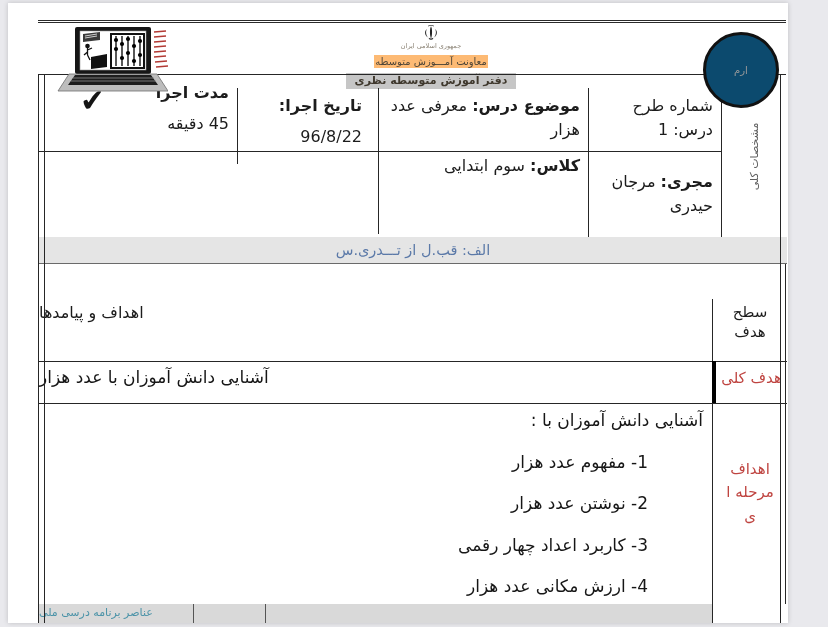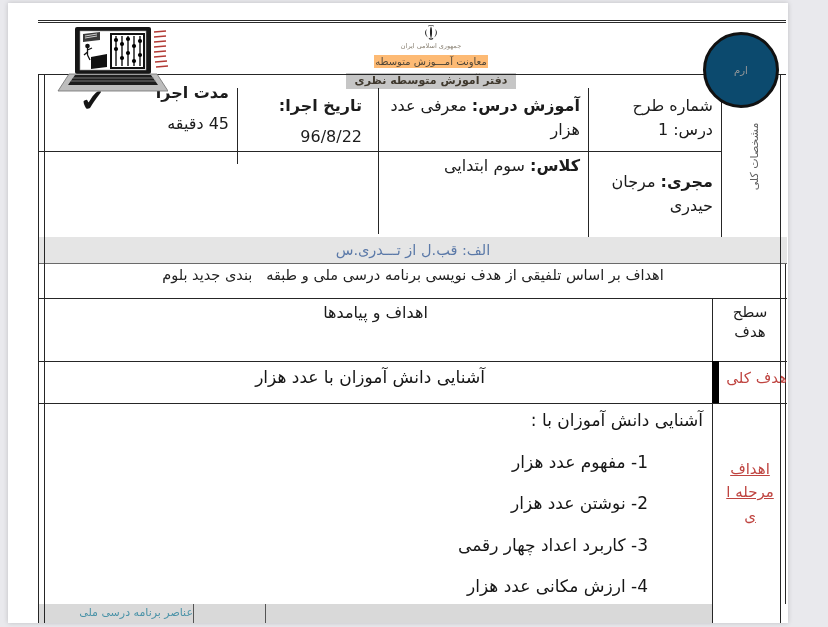--- a/index.html
+++ b/index.html
@@ -69,42 +69,42 @@
 
   .band-a { position:absolute; left:0; top:162px; width:748px; height:27px;
             background:#e5e5e5; border-bottom:1px solid #6a6a6a;
             text-align:center; direction: rtl;
             font-size: 14.5px; color:#5b79a8; line-height: 26px; }
   .basis  { position:absolute; left:0; top:189px; width:748px; height:35px;
             border-bottom:1px solid #262626; text-align:center; direction: rtl;
             font-size: 14.5px; color:#222; padding-top: 3px; }
 
   .goals-hdr { position:absolute; left:0; top:224px; width:673px; height:62px;
-               text-align:center; direction: rtl; font-size:16px; color:#1c1c1c; padding-top:4px; }
+               text-align:left; direction: rtl; font-size:16px; color:#1c1c1c; padding-top:4px; }
   .level-hdr { position:absolute; left:673px; top:224px; width:75px; height:62px;
                border-left:1px solid #262626; text-align:center; direction: rtl;
                font-size:15px; color:#1c1c1c; padding: 3px 13px 0 13px; line-height:1.35; }
 
   .goal-cell  { position:absolute; left:0; top:286px; width:673px; height:42px;
-                direction: rtl; text-align:center; font-size:17px; color:#161616;
+                direction: rtl; text-align:left; font-size:17px; color:#161616;
                 padding: 6px 11px 0 0; }
   .goal-label { position:absolute; left:673px; top:286px; width:75px; height:42px;
-                border-left:7px solid #000000; direction: rtl;
+                border-left:4px solid #000000; text-align:center; direction: rtl;
                 font-size:15px; color:#bf4440; padding-top:8px; }
 
   .stage-cell { position:absolute; left:0; top:328px; width:673px; height:201px;
                 direction: rtl; text-align:right; font-size:17px; color:#161616; padding-top:4px; }
   .stage-intro { padding-right: 9px; line-height: 26px; }
   .stage-item  { padding-right: 64px; margin-top: 16.5px; line-height: 25px; }
   .stage-label { position:absolute; left:673px; top:328px; width:75px; height:201px;
                  border-left:1px solid #262626; text-align:center; direction: rtl;
-                 font-size:15px; color:#bf4440; padding-top:55px; line-height:1.55;text-decoration:underline; }
+                 font-size:15px; color:#bf4440; padding-top:55px; line-height:1.55; }
 
   .f-band { position:absolute; top:529px; height:21px; background:#d9d9d9; }
-  .f-teal { left:0; width:154px; text-align:right; direction:rtl;
+  .f-teal { left:0; width:154px; text-align:left; direction:rtl;
             font-size:11px; color:#4b93a8; line-height:18px; }
   .f-mid  { left:154px; width:72px; border-left:1px solid #555; }
   .f-big  { left:226px; width:447px; border-left:1px solid #555; }
   .f-white{ position:absolute; left:673px; top:529px; width:75px; height:21px;
             border-left:1px solid #262626; background:#fff; }
 </style>
 </head>
 <body>
 
 <div class="page">
@@ -178,21 +178,21 @@
 
     <div class="cell" style="left:0;top:0;width:198px;height:76px;">
       <span class="lbl">مدت اجرا</span>
       <span class="val-block" style="padding-left:22px;">45 دقیقه</span>
     </div>
     <div class="cell bl" style="left:198px;top:0;width:141px;height:76px;padding-right:16px;">
       <span class="lbl">تاریخ اجرا:</span>
       <span class="val-block" style="padding-left:6px;">96/8/22</span>
     </div>
     <div class="cell bl" style="left:339px;top:0;width:210px;height:76px;">
-      <span class="lbl">آموزش درس:</span>
+      <span class="lbl">موضوع درس:</span>
       <span>معرفی عدد هزار</span>
     </div>
     <div class="cell bl" style="left:549px;top:0;width:133px;height:76px;">
       <span>شماره طرح درس:</span>
       <span>1</span>
     </div>
     <div class="hl" style="left:0;top:76px;width:682px;"></div>
 
     <div class="cell bl" style="left:339px;top:60px;width:210px;height:86px;">
       <span class="lbl">کلاس:</span>
@@ -202,21 +202,20 @@
       <span class="lbl">مجری:</span>
       <span>مرجان حیدری</span>
     </div>
 
     <div class="side-cell">
       <div class="vtxt">مشخصات کلی</div>
     </div>
 
     <div class="band-a">الف: قب.ل از تـــدری.س</div>
 
-    <div class="basis">اهداف بر اساس تلفیقی از هدف نویسی برنامه درسی ملی و طبقه&nbsp;&nbsp; بندی جدید بلوم</div>
 
     <div class="goals-hdr">اهداف و پیامدها</div>
     <div class="level-hdr">سطح هدف</div>
     <div class="hl" style="left:0;top:286px;width:748px;"></div>
 
     <div class="goal-cell">آشنایی دانش آموزان با عدد هزار</div>
     <div class="goal-label">هدف کلی</div>
     <div class="hl" style="left:0;top:328px;width:748px;"></div>
 
     <div class="stage-cell">

